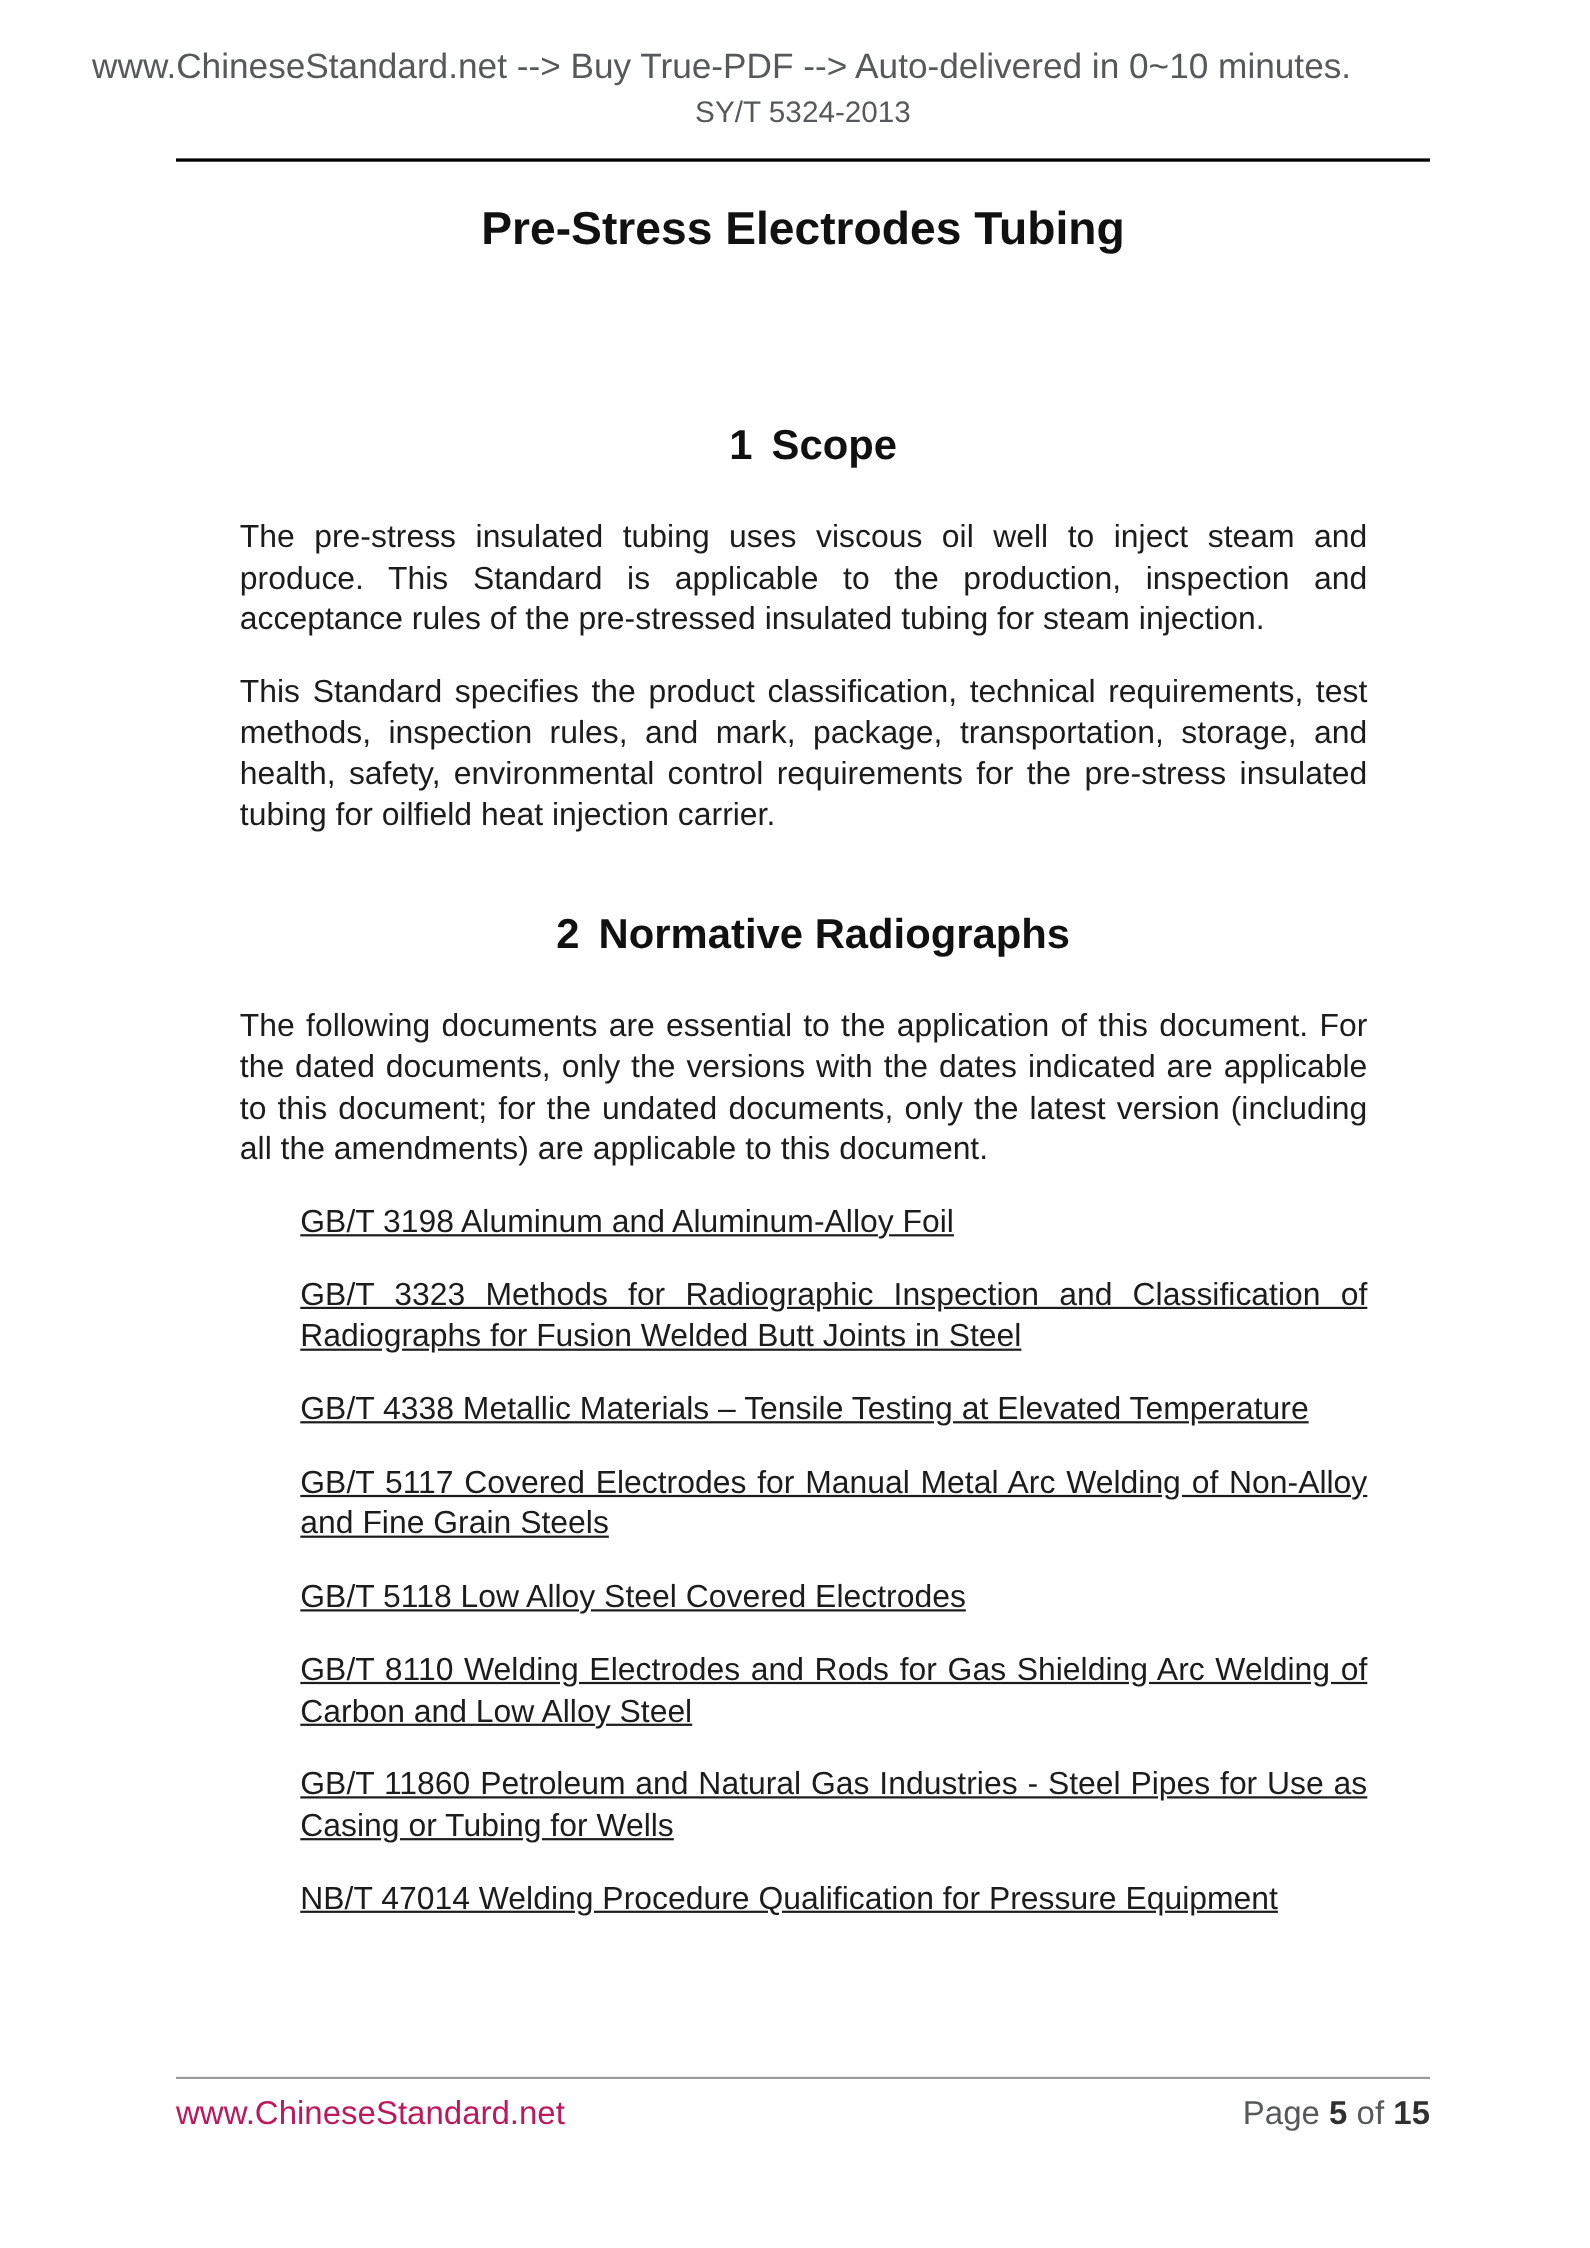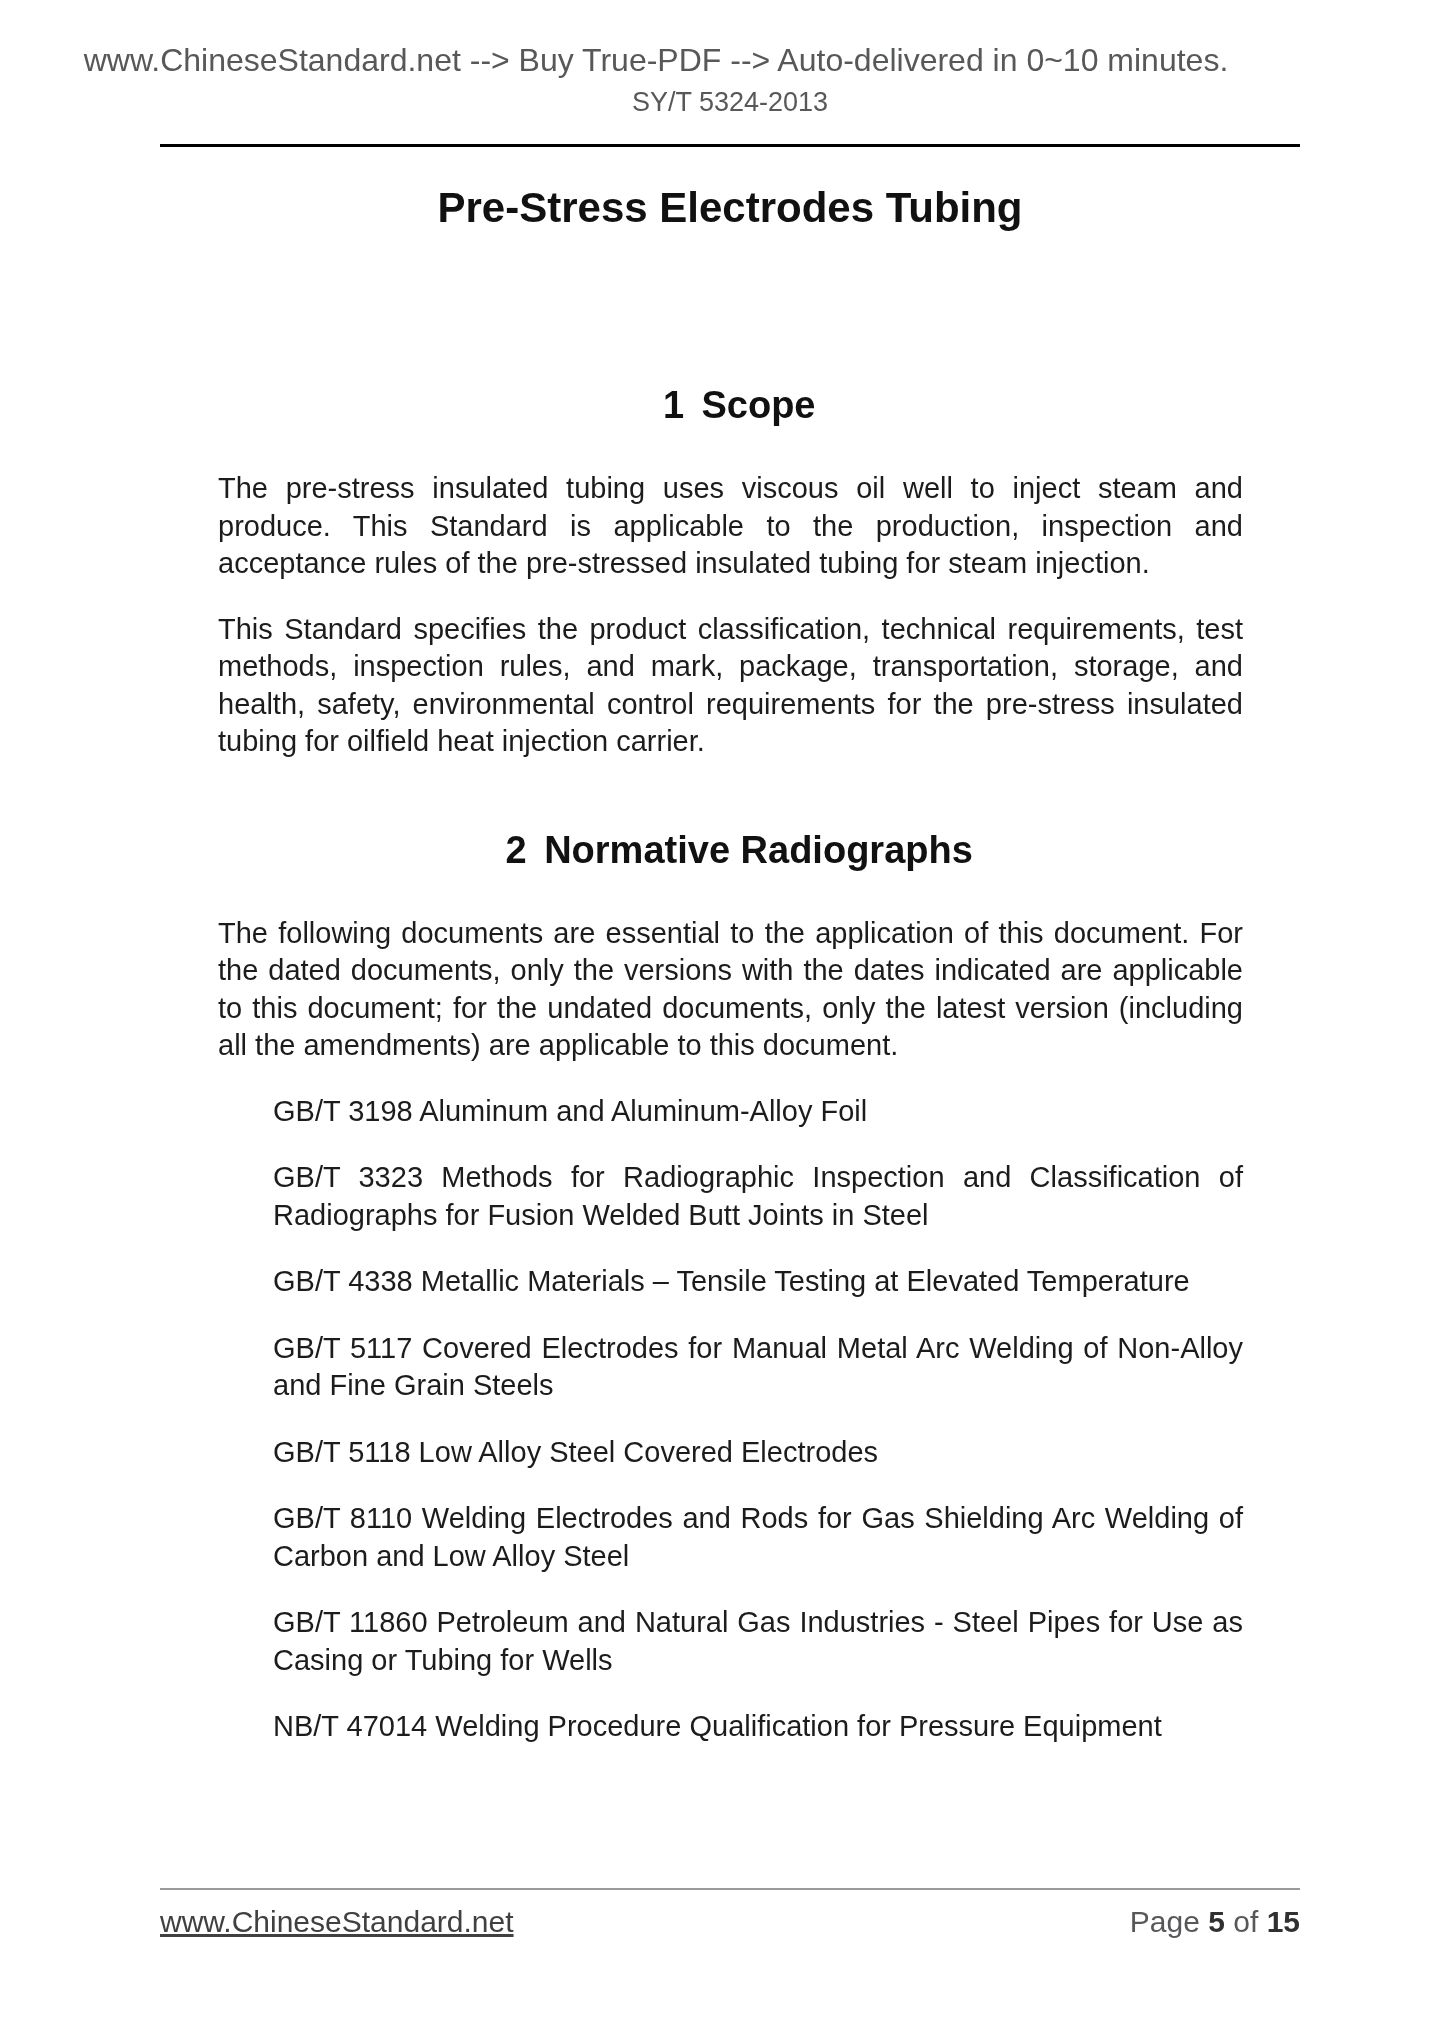--- a/index.html
+++ b/index.html
@@ -78,21 +78,21 @@
     width: 56px;
   }
   .sec2 { margin-top: 64px; }
   .content p {
     margin: 0 0 28px 0;
     font-size: 29px;
     line-height: 37.5px;
     text-align: justify;
     color: #1c1c1c;
   }
-  .refs { margin-top: 0; }
+  .refs { margin-top: 0; text-decoration: underline; }
   .refs p {
     margin-left: 55px;
     margin-bottom: 29px;
   }
   .rule-bottom {
     position: absolute;
     top: 1888px;
     left: 160px;
     width: 1140px;
     height: 2px;
@@ -103,22 +103,21 @@
     top: 1904px;
     left: 160px;
     width: 1140px;
     display: flex;
     justify-content: space-between;
     align-items: baseline;
     font-size: 30px;
     line-height: 36px;
   }
   .footer .site {
-    color: #404040;
-    text-decoration: underline;
+    color: #be185d;
     cursor: pointer;
   }
   .footer .pageinfo {
     color: #57585a;
   }
   .footer .pageinfo strong {
     color: #303030;
     font-weight: bold;
   }
 </style>

